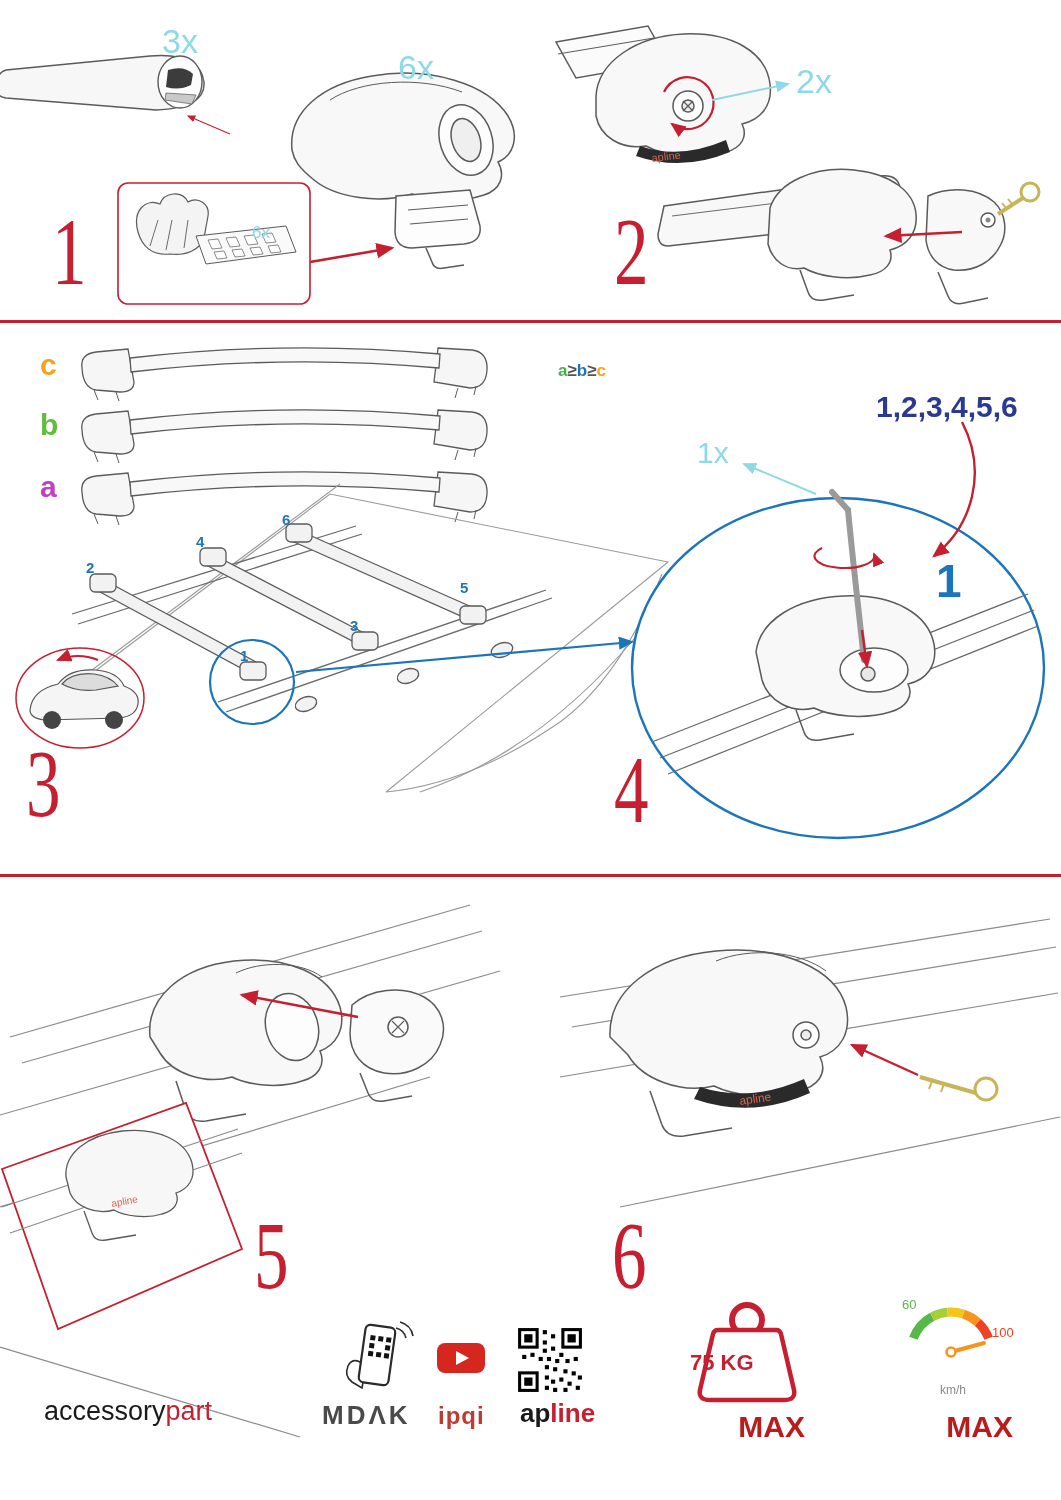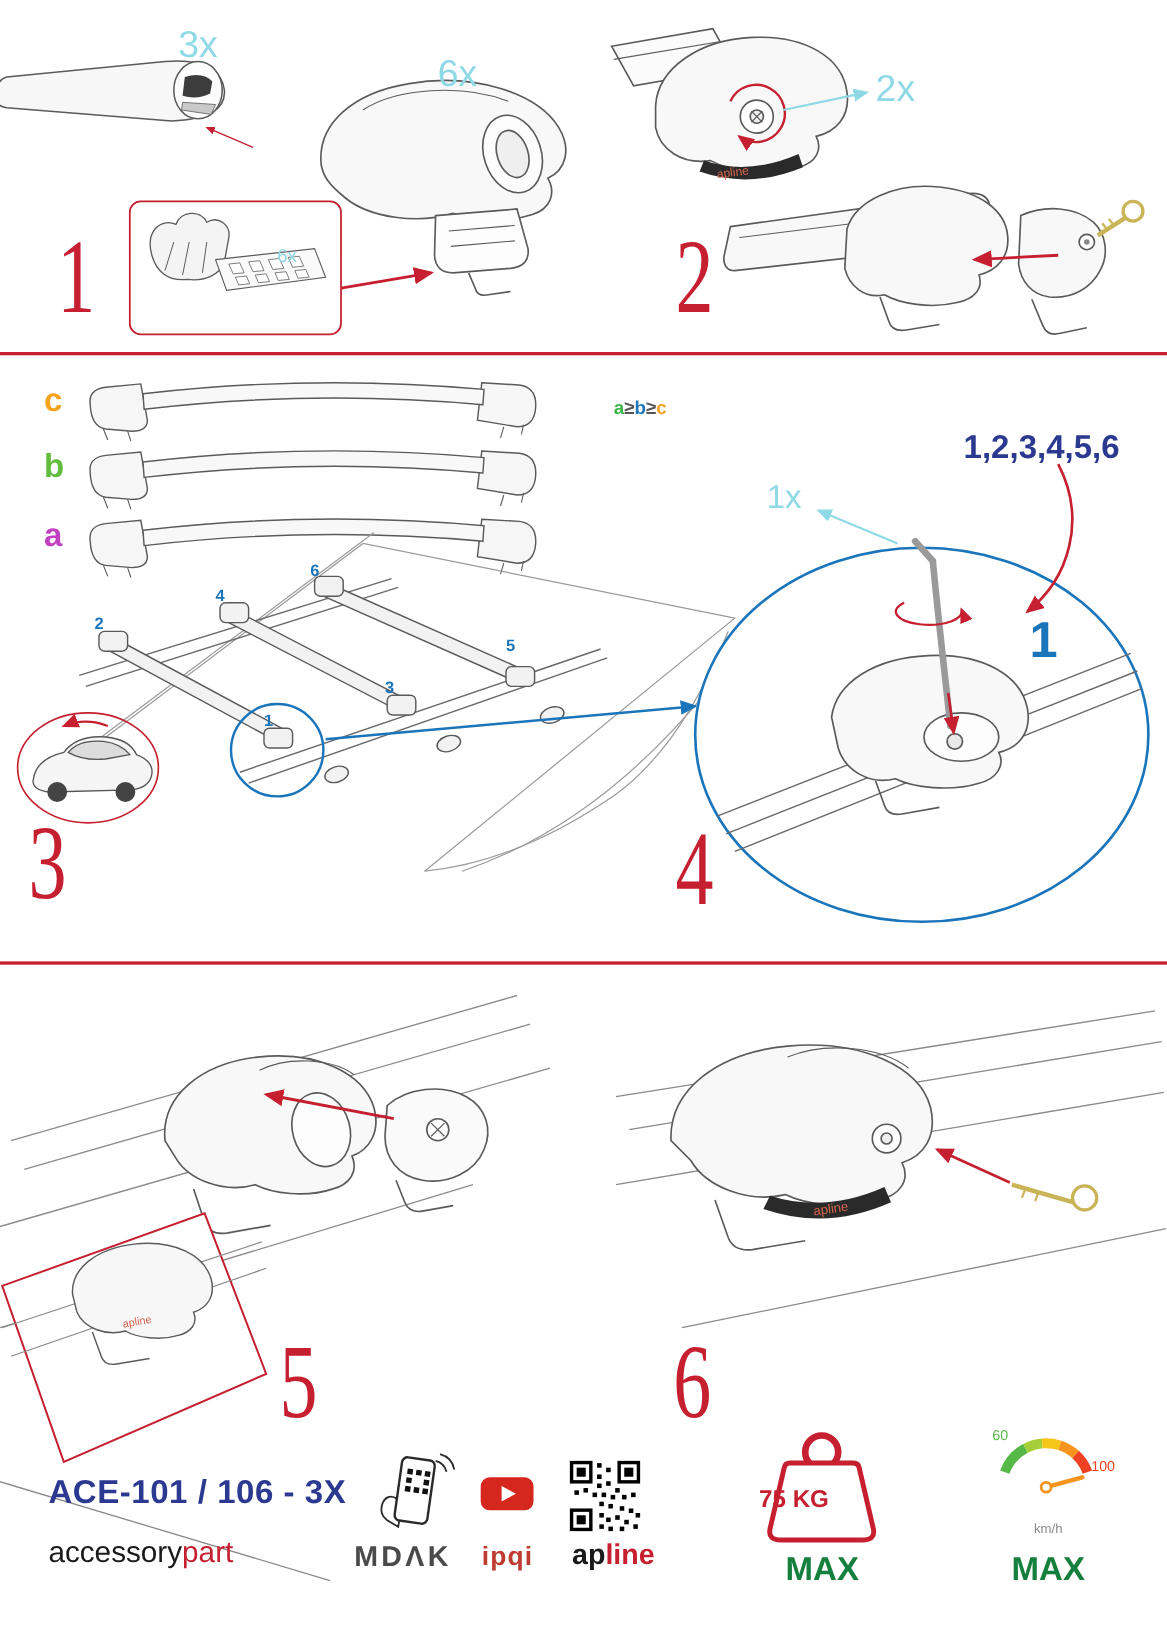--- a/index.html
+++ b/index.html
@@ -16,21 +16,21 @@
   .posnum{position:absolute;font-size:15px;font-weight:bold;color:#1b75bb;line-height:1}
   .formula{position:absolute;font-size:17px;font-weight:bold;line-height:1}
   .seq{position:absolute;font-size:30px;font-weight:bold;color:#2b3990;line-height:1}
   .bigblue{position:absolute;font-size:46px;font-weight:bold;color:#1b75bb;line-height:1}
   .model{position:absolute;font-size:30px;font-weight:bold;color:#2b3990;line-height:1;letter-spacing:.5px}
   .brandline{position:absolute;font-size:27px;font-weight:normal;line-height:1}
   .mdak{position:absolute;font-size:26px;font-weight:bold;color:#4a4a4a;letter-spacing:3px;line-height:1}
   .ipqi{position:absolute;font-size:24px;font-weight:bold;color:#bf3a30;line-height:1;letter-spacing:1px}
   .apline{position:absolute;font-size:26px;font-weight:bold;line-height:1}
   .kgtxt{position:absolute;font-size:22px;font-weight:bold;color:#c51f30;text-align:left;line-height:1}
-  .maxtxt{position:absolute;font-size:30px;font-weight:600;color:#15803d;text-align:center;line-height:1}
+  .maxtxt{position:absolute;font-size:30px;font-weight:600;color:#b91c1c;text-align:right;line-height:1}
   .speedlbl{position:absolute;font-size:13px;font-weight:normal;line-height:1}
   .kmh{position:absolute;font-size:12px;color:#8a8a8a;text-align:center;line-height:1}
   .blk{color:#1a1a1a}.red{color:#c51f30}
 </style>
 </head>
 <body>
 
 <div class="page">
 
   <svg class="art" style="top:0" width="1061" height="322" viewBox="0 0 1061 322">
@@ -282,21 +282,20 @@
   <span class="posnum" style="left:86px;top:560px">2</span>
   <span class="posnum" style="left:196px;top:534px">4</span>
   <span class="posnum" style="left:282px;top:512px">6</span>
   <span class="posnum" style="left:240px;top:648px">1</span>
   <span class="posnum" style="left:350px;top:618px">3</span>
   <span class="posnum" style="left:460px;top:580px">5</span>
 
   <span class="seq" style="left:876px;top:392px">1,2,3,4,5,6</span>
   <span class="bigblue" style="left:936px;top:558px">1</span>
 
-  <span class="model" style="left:44px;top:1342px">ACE-101 / 106 - 3X</span>
   <span class="brandline" style="left:44px;top:1398px"><span class="blk">accessory</span><span class="red">part</span></span>
 
   <svg class="abs" style="left:332px;top:1320px" width="86" height="76" viewBox="0 0 86 76">
     <path d="M20,62 Q12,56 16,46 Q20,38 28,42 L34,46 L30,68 Z" fill="#ffffff" stroke="#2a2a2a" stroke-width="1.6"></path>
     <rect x="30" y="6" width="30" height="58" rx="5" fill="#ffffff" stroke="#2a2a2a" stroke-width="2.2" transform="rotate(8 45 35)"></rect>
     <g fill="#111" transform="rotate(8 45 35)">
       <rect x="36" y="16" width="5" height="5"></rect>
         <rect x="44" y="16" width="5" height="5"></rect>
         <rect x="52" y="16" width="5" height="5"></rect>
       <rect x="36" y="24" width="5" height="5"></rect>

